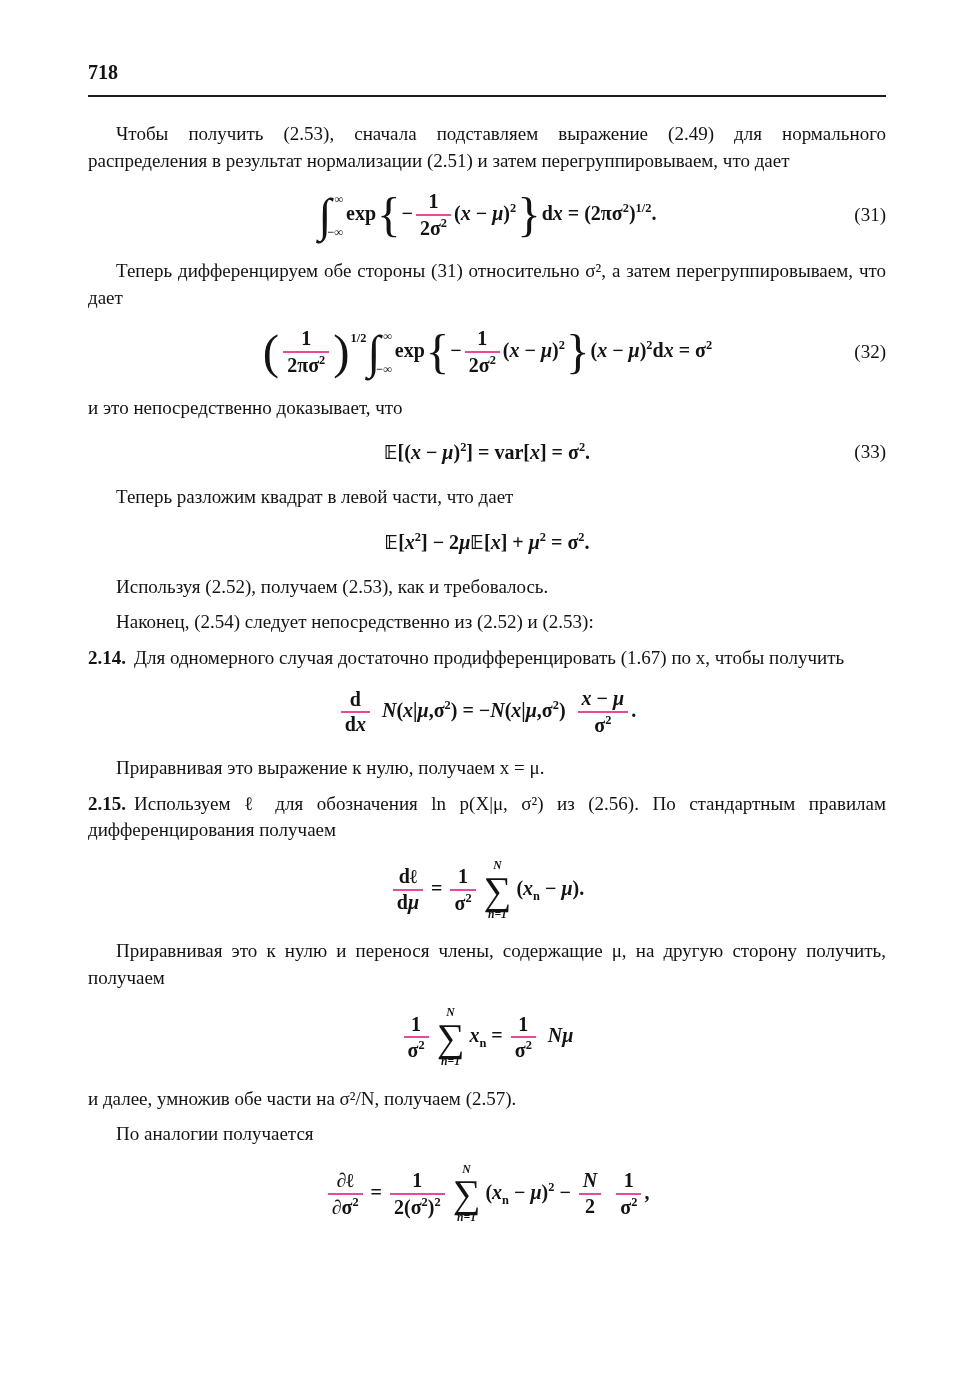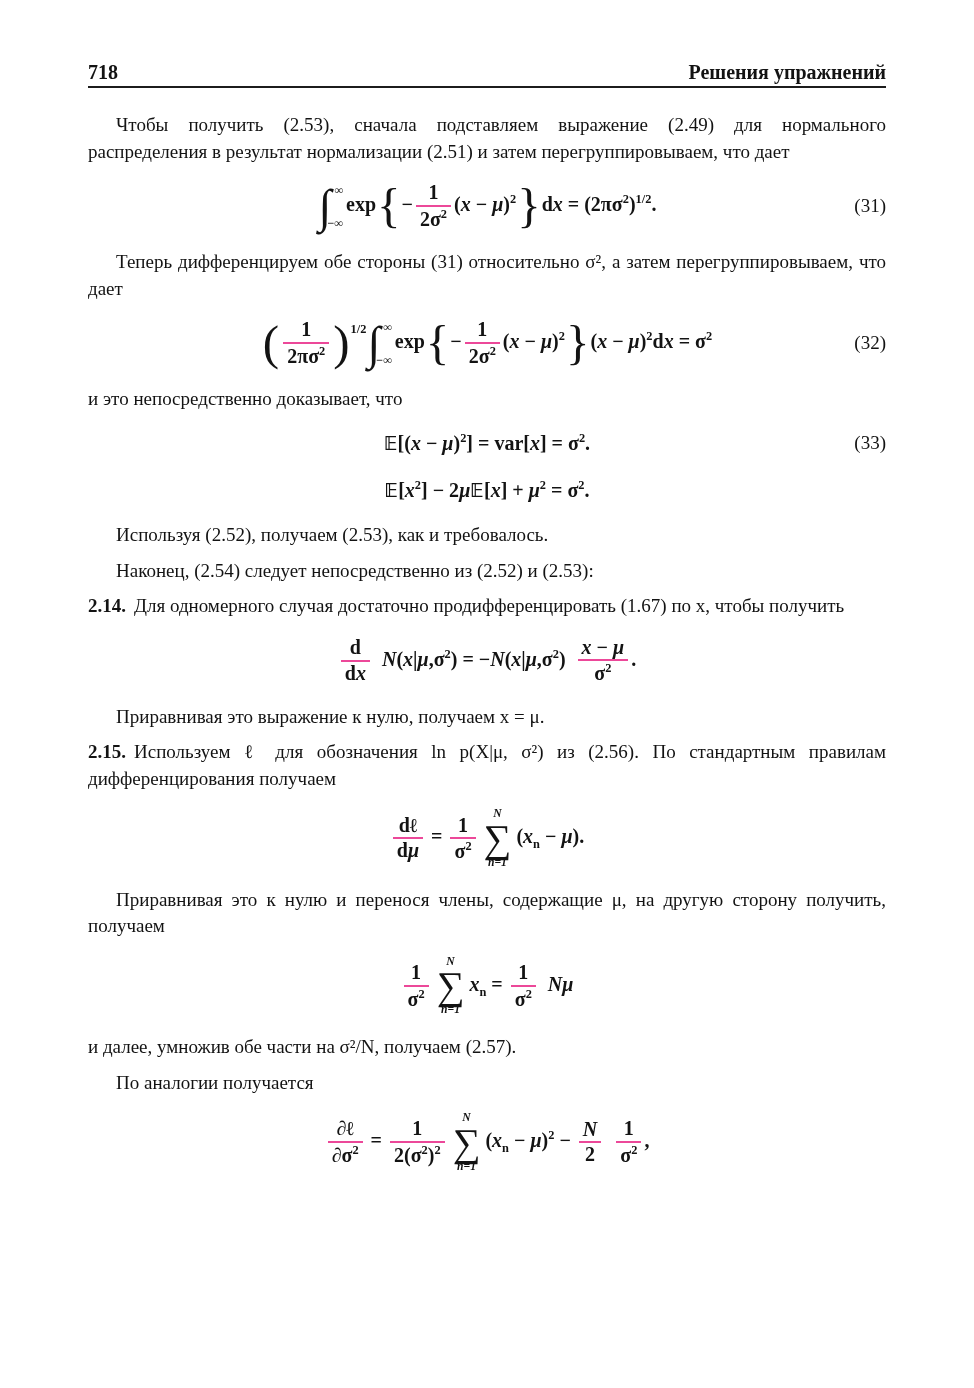--- a/index.html
+++ b/index.html
@@ -6,21 +6,21 @@
   .page{
     width:974px;min-height:1388px;box-sizing:border-box;margin:0 auto;
     background:#ffffff;color:#131313;
     padding:58px 88px 40px 88px;
     font-family:"Liberation Serif","DejaVu Serif","DejaVu Sans",serif;
     font-size:19px;line-height:1.4;
   }
   .page-header{
     display:flex;justify-content:space-between;align-items:baseline;
     font-weight:bold;font-size:20px;
-    border-bottom:2px solid #1c1c1c;margin-bottom:24px;
+    border-bottom:2px solid #1c1c1c;padding-bottom:9px;margin-bottom:24px;
   }
   .para{margin:9px 0;text-align:justify;}
   .indent{text-indent:28px;}
   .sec-label{margin-right:8px;}
   
   .eq-row{position:relative;text-align:center;margin:16px 0 18px 0;}
   .eq-body{
     display:inline-block;font-weight:bold;font-size:20px;
     font-family:"Liberation Serif","DejaVu Serif","DejaVu Sans",serif;
     vertical-align:middle;
@@ -49,21 +49,20 @@
   .sp{display:inline-block;width:0.45em;}
   .cal{font-style:italic;font-weight:bold;}
 </style>
 </head>
 <body>
 
 <div class="page">
 
   <div class="page-header">
     <span>718</span>
-    <span>Решения упражнений</span>
   </div>
 
   <p class="para indent">Чтобы получить (2.53), сначала подставляем выражение (2.49) для нормального распределения в результат нормализации (2.51) и затем перегруппировываем, что дает</p>
 
   <div class="eq-row">
     <span class="eq-body"><span class="int">
           <span class="int-glyph">∫</span>
           <span class="int-lims">
             <span class="il-top">∞</span>
             <span class="il-bot">−∞</span>
@@ -85,20 +84,21 @@
     <span class="eq-num">(32)</span>
   </div>
 
   <p class="para">и это непосредственно доказывает, что</p>
 
   <div class="eq-row">
     <span class="eq-body"><span>𝔼[(</span><i>x</i><span> − </span><i>μ</i><span>)</span><sup>2</sup><span>] = var[</span><i>x</i><span>] = σ</span><sup>2</sup><span>.</span></span>
     <span class="eq-num">(33)</span>
   </div>
 
+  <p class="para indent">Теперь разложим квадрат в левой части, что дает</p>
 
   <div class="eq-row">
     <span class="eq-body"><span>𝔼[</span><i>x</i><sup>2</sup><span>] − 2</span><i>μ</i><span>𝔼[</span><i>x</i><span>] + </span><i>μ</i><sup>2</sup><span> = σ</span><sup>2</sup><span>.</span></span>
   </div>
 
   <p class="para indent">Используя (2.52), получаем (2.53), как и требовалось.</p>
   <p class="para indent">Наконец, (2.54) следует непосредственно из (2.52) и (2.53):</p>
 
 
   <p class="para">

